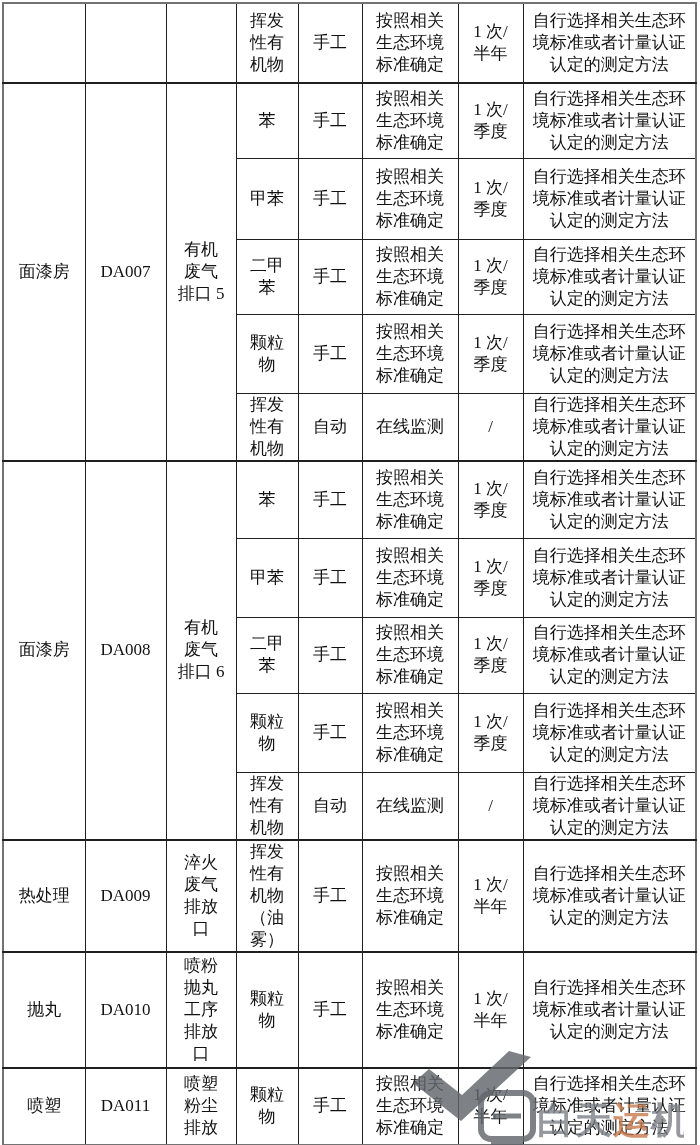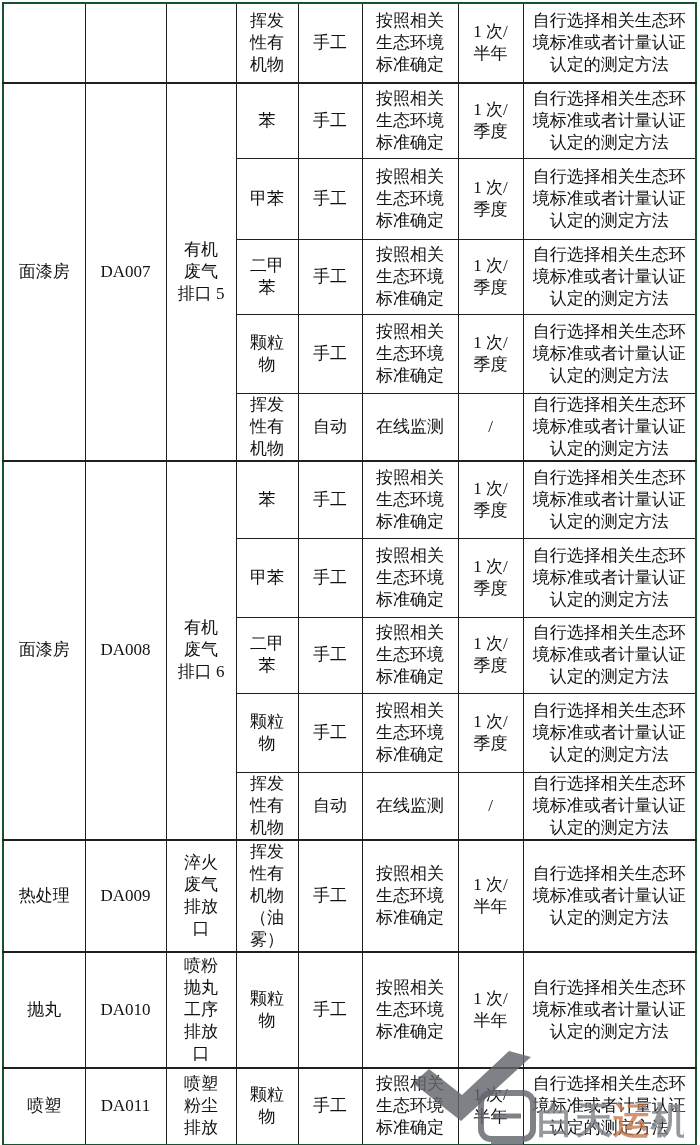--- a/index.html
+++ b/index.html
@@ -4,21 +4,21 @@
 <style>
   html,body{margin:0;padding:0;}
   body{
     width:700px;height:1145px;position:relative;background:#ffffff;
     font-family:"Liberation Serif","DejaVu Serif",serif;color:#111;
     overflow:hidden;
   }
   table.mon{
     position:absolute;left:2px;top:2px;
     border-collapse:collapse;table-layout:fixed;
-    border:2px solid #14532d;
+    border:2px solid #737373;
     font-family:Liberation Serif, serif;
   }
   table.mon td{
     border:1px solid #1f1f1f;
     text-align:center;vertical-align:middle;
     white-space:pre-line;
     font-size:17px;line-height:22px;
     padding:0;overflow:hidden;
   }
   tr.bt td{border-top-width:2px;}

